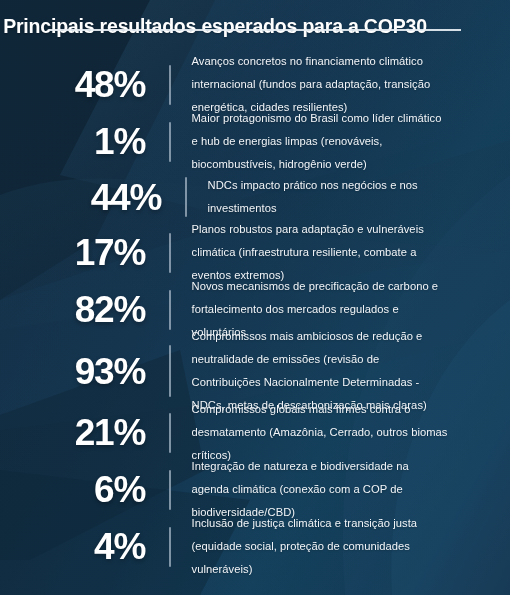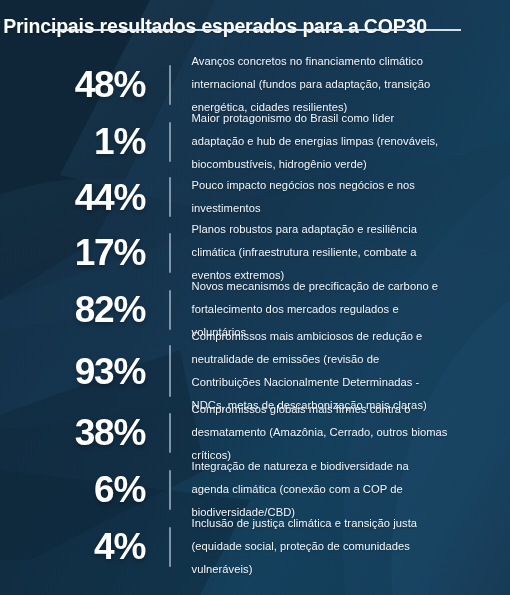--- a/index.html
+++ b/index.html
@@ -107,21 +107,21 @@
     color: #f2f5f8;
     font-size: 11.2px;
     line-height: 23px;
     letter-spacing: 0.05px;
     text-shadow: 0 1px 2px rgba(0,0,0,0.22);
   }
 
   
   .row.tall { height: 66px; }
   .row.tall .divider { height: 52px; }
-  .row.short { height: 54px; }
+  .row.short { height: 54px; padding-left: 16px; }
 </style>
 </head>
 <body>
 
 <div class="infographic">
 
   <div class="bg-layer">
     <svg viewBox="0 0 510 595" preserveAspectRatio="none" aria-hidden="true">
       <defs>
         <linearGradient id="g1" x1="0" y1="0" x2="1" y2="1">
@@ -168,49 +168,49 @@
 
     <div class="row">
       <div class="pct">48%</div>
       <div class="divider"></div>
       <div class="desc">Avanços concretos no financiamento climático internacional (fundos para adaptação, transição energética, cidades resilientes)</div>
     </div>
 
     <div class="row">
       <div class="pct">1%</div>
       <div class="divider"></div>
-      <div class="desc">Maior protagonismo do Brasil como líder adaptação e hub de energias limpas (renováveis, biocombustíveis, hidrogênio verde)</div>
+      <div class="desc">Maior protagonismo do Brasil como líder climático e hub de energias limpas (renováveis, biocombustíveis, hidrogênio verde)</div>
     </div>
 
     <div class="row short">
       <div class="pct">44%</div>
       <div class="divider"></div>
-      <div class="desc">Pouco impacto negócios nos negócios e nos investimentos</div>
+      <div class="desc">NDCs impacto prático nos negócios e nos investimentos</div>
     </div>
 
     <div class="row">
       <div class="pct">17%</div>
       <div class="divider"></div>
-      <div class="desc">Planos robustos para adaptação e resiliência climática (infraestrutura resiliente, combate a eventos extremos)</div>
+      <div class="desc">Planos robustos para adaptação e vulneráveis climática (infraestrutura resiliente, combate a eventos extremos)</div>
     </div>
 
     <div class="row">
       <div class="pct">82%</div>
       <div class="divider"></div>
       <div class="desc">Novos mecanismos de precificação de carbono e fortalecimento dos mercados regulados e voluntários</div>
     </div>
 
     <div class="row tall">
       <div class="pct">93%</div>
       <div class="divider"></div>
       <div class="desc">Compromissos mais ambiciosos de redução e neutralidade de emissões (revisão de Contribuições Nacionalmente Determinadas - NDCs, metas de descarbonização mais claras)</div>
     </div>
 
     <div class="row">
-      <div class="pct">38%</div>
+      <div class="pct">21%</div>
       <div class="divider"></div>
       <div class="desc">Compromissos globais mais firmes contra o desmatamento (Amazônia, Cerrado, outros biomas críticos)</div>
     </div>
 
     <div class="row">
       <div class="pct">6%</div>
       <div class="divider"></div>
       <div class="desc">Integração de natureza e biodiversidade na agenda climática (conexão com a COP de biodiversidade/CBD)</div>
     </div>
 

